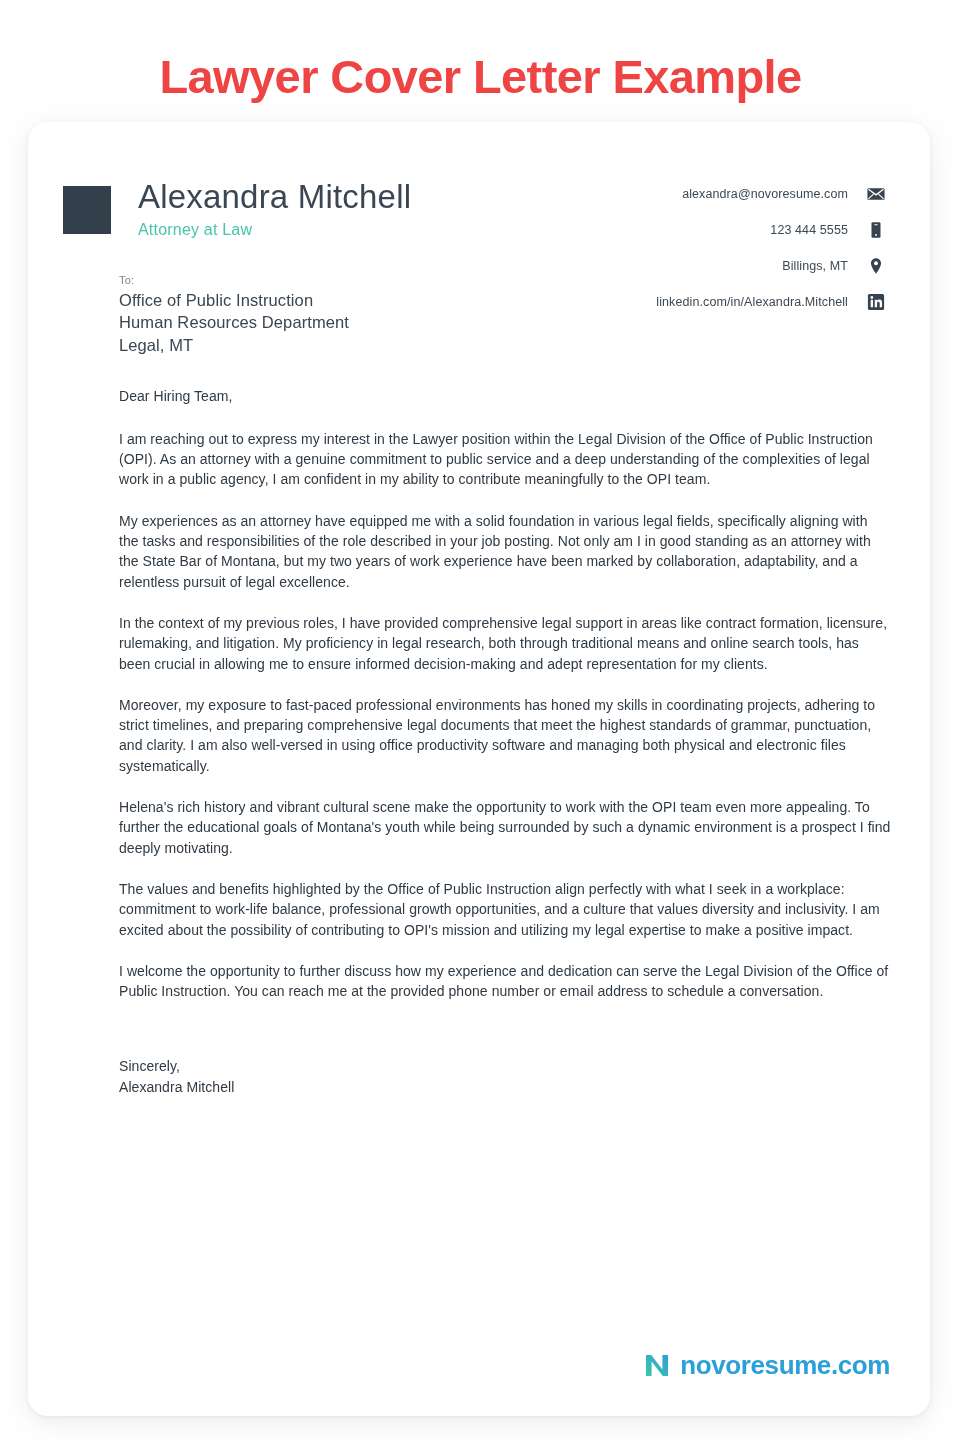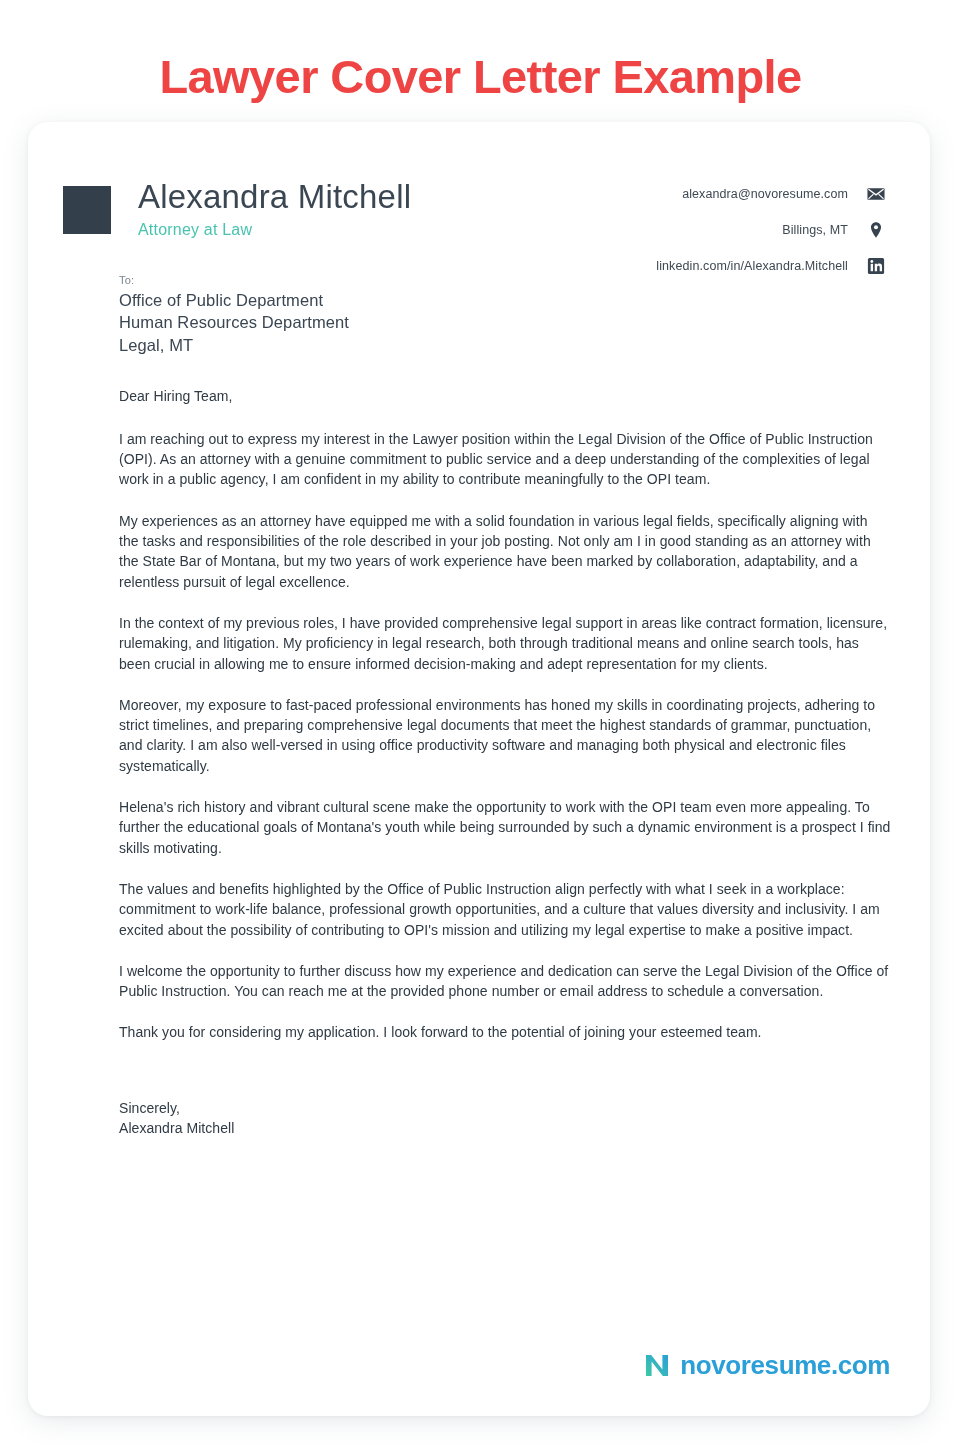--- a/index.html
+++ b/index.html
@@ -200,38 +200,48 @@
       <div class="name-block">
         <div class="dark-square"></div>
         <div class="name-text">
           <div class="full-name">Alexandra Mitchell</div>
           <div class="job-title">Attorney at Law</div>
         </div>
       </div>
 
       <div class="to-block">
         <div class="to-label">To:</div>
-        <div class="to-line">Office of Public Department</div>
+        <div class="to-line">Office of Public Instruction</div>
         <div class="to-line">Human Resources Department</div>
         <div class="to-line">Legal, MT</div>
       </div>
 
       <div class="contact">
 
         <div class="contact-row">
           <span class="contact-text">alexandra@novoresume.com</span>
           <span class="contact-icon">
             <svg viewBox="0 0 20 20" width="18" height="18" aria-hidden="true">
               <rect x="0.5" y="3.5" width="19" height="13" rx="1.3" fill="#37434f"></rect>
               <path d="M1.6 4.7 L10 11 L18.4 4.7" fill="none" stroke="#ffffff" stroke-width="1.5"></path>
               <path d="M1.6 15.4 L7.2 10.2 M18.4 15.4 L12.8 10.2" fill="none" stroke="#ffffff" stroke-width="1.3"></path>
             </svg>
           </span>
         </div>
 
+        <div class="contact-row">
+          <span class="contact-text">123 444 5555</span>
+          <span class="contact-icon">
+            <svg viewBox="0 0 20 20" width="18" height="18" aria-hidden="true">
+              <rect x="5" y="1.5" width="10" height="17" rx="1.4" fill="#37434f"></rect>
+              <rect x="8" y="3.6" width="4" height="1.1" rx="0.55" fill="#ffffff"></rect>
+              <circle cx="10" cy="15.6" r="1.05" fill="#ffffff"></circle>
+            </svg>
+          </span>
+        </div>
 
         <div class="contact-row">
           <span class="contact-text">Billings, MT</span>
           <span class="contact-icon">
             <svg viewBox="0 0 20 20" width="18" height="18" aria-hidden="true">
               <path d="M10 1.4c-3.1 0-5.6 2.5-5.6 5.6 0 4.2 5.6 11.6 5.6 11.6s5.6-7.4 5.6-11.6c0-3.1-2.5-5.6-5.6-5.6z" fill="#37434f"></path>
               <circle cx="10" cy="6.9" r="2.2" fill="#ffffff"></circle>
             </svg>
           </span>
         </div>
@@ -251,24 +261,23 @@
       </div>
     </div>
 
     <div class="letter-body">
       <div class="salutation">Dear Hiring Team,</div>
 
       <p class="para">I am reaching out to express my interest in the Lawyer position within the Legal Division of the Office of Public Instruction (OPI). As an attorney with a genuine commitment to public service and a deep understanding of the complexities of legal work in a public agency, I am confident in my ability to contribute meaningfully to the OPI team.</p>
       <p class="para">My experiences as an attorney have equipped me with a solid foundation in various legal fields, specifically aligning with the tasks and responsibilities of the role described in your job posting. Not only am I in good standing as an attorney with the State Bar of Montana, but my two years of work experience have been marked by collaboration, adaptability, and a relentless pursuit of legal excellence.</p>
       <p class="para">In the context of my previous roles, I have provided comprehensive legal support in areas like contract formation, licensure, rulemaking, and litigation. My proficiency in legal research, both through traditional means and online search tools, has been crucial in allowing me to ensure informed decision-making and adept representation for my clients.</p>
       <p class="para">Moreover, my exposure to fast-paced professional environments has honed my skills in coordinating projects, adhering to strict timelines, and preparing comprehensive legal documents that meet the highest standards of grammar, punctuation, and clarity. I am also well-versed in using office productivity software and managing both physical and electronic files systematically.</p>
-      <p class="para">Helena's rich history and vibrant cultural scene make the opportunity to work with the OPI team even more appealing. To further the educational goals of Montana's youth while being surrounded by such a dynamic environment is a prospect I find skills motivating.</p>
+      <p class="para">Helena's rich history and vibrant cultural scene make the opportunity to work with the OPI team even more appealing. To further the educational goals of Montana's youth while being surrounded by such a dynamic environment is a prospect I find deeply motivating.</p>
       <p class="para">The values and benefits highlighted by the Office of Public Instruction align perfectly with what I seek in a workplace: commitment to work-life balance, professional growth opportunities, and a culture that values diversity and inclusivity. I am excited about the possibility of contributing to OPI's mission and utilizing my legal expertise to make a positive impact.</p>
       <p class="para">I welcome the opportunity to further discuss how my experience and dedication can serve the Legal Division of the Office of Public Instruction. You can reach me at the provided phone number or email address to schedule a conversation.</p>
-      <p class="para">Thank you for considering my application. I look forward to the potential of joining your esteemed team.</p>
 
       <div class="signoff">
         <div>Sincerely,</div>
         <div>Alexandra Mitchell</div>
       </div>
     </div>
 
     <div class="logo">
       <span>
         <svg class="logo-mark" viewBox="0 0 30 30" aria-hidden="true">

